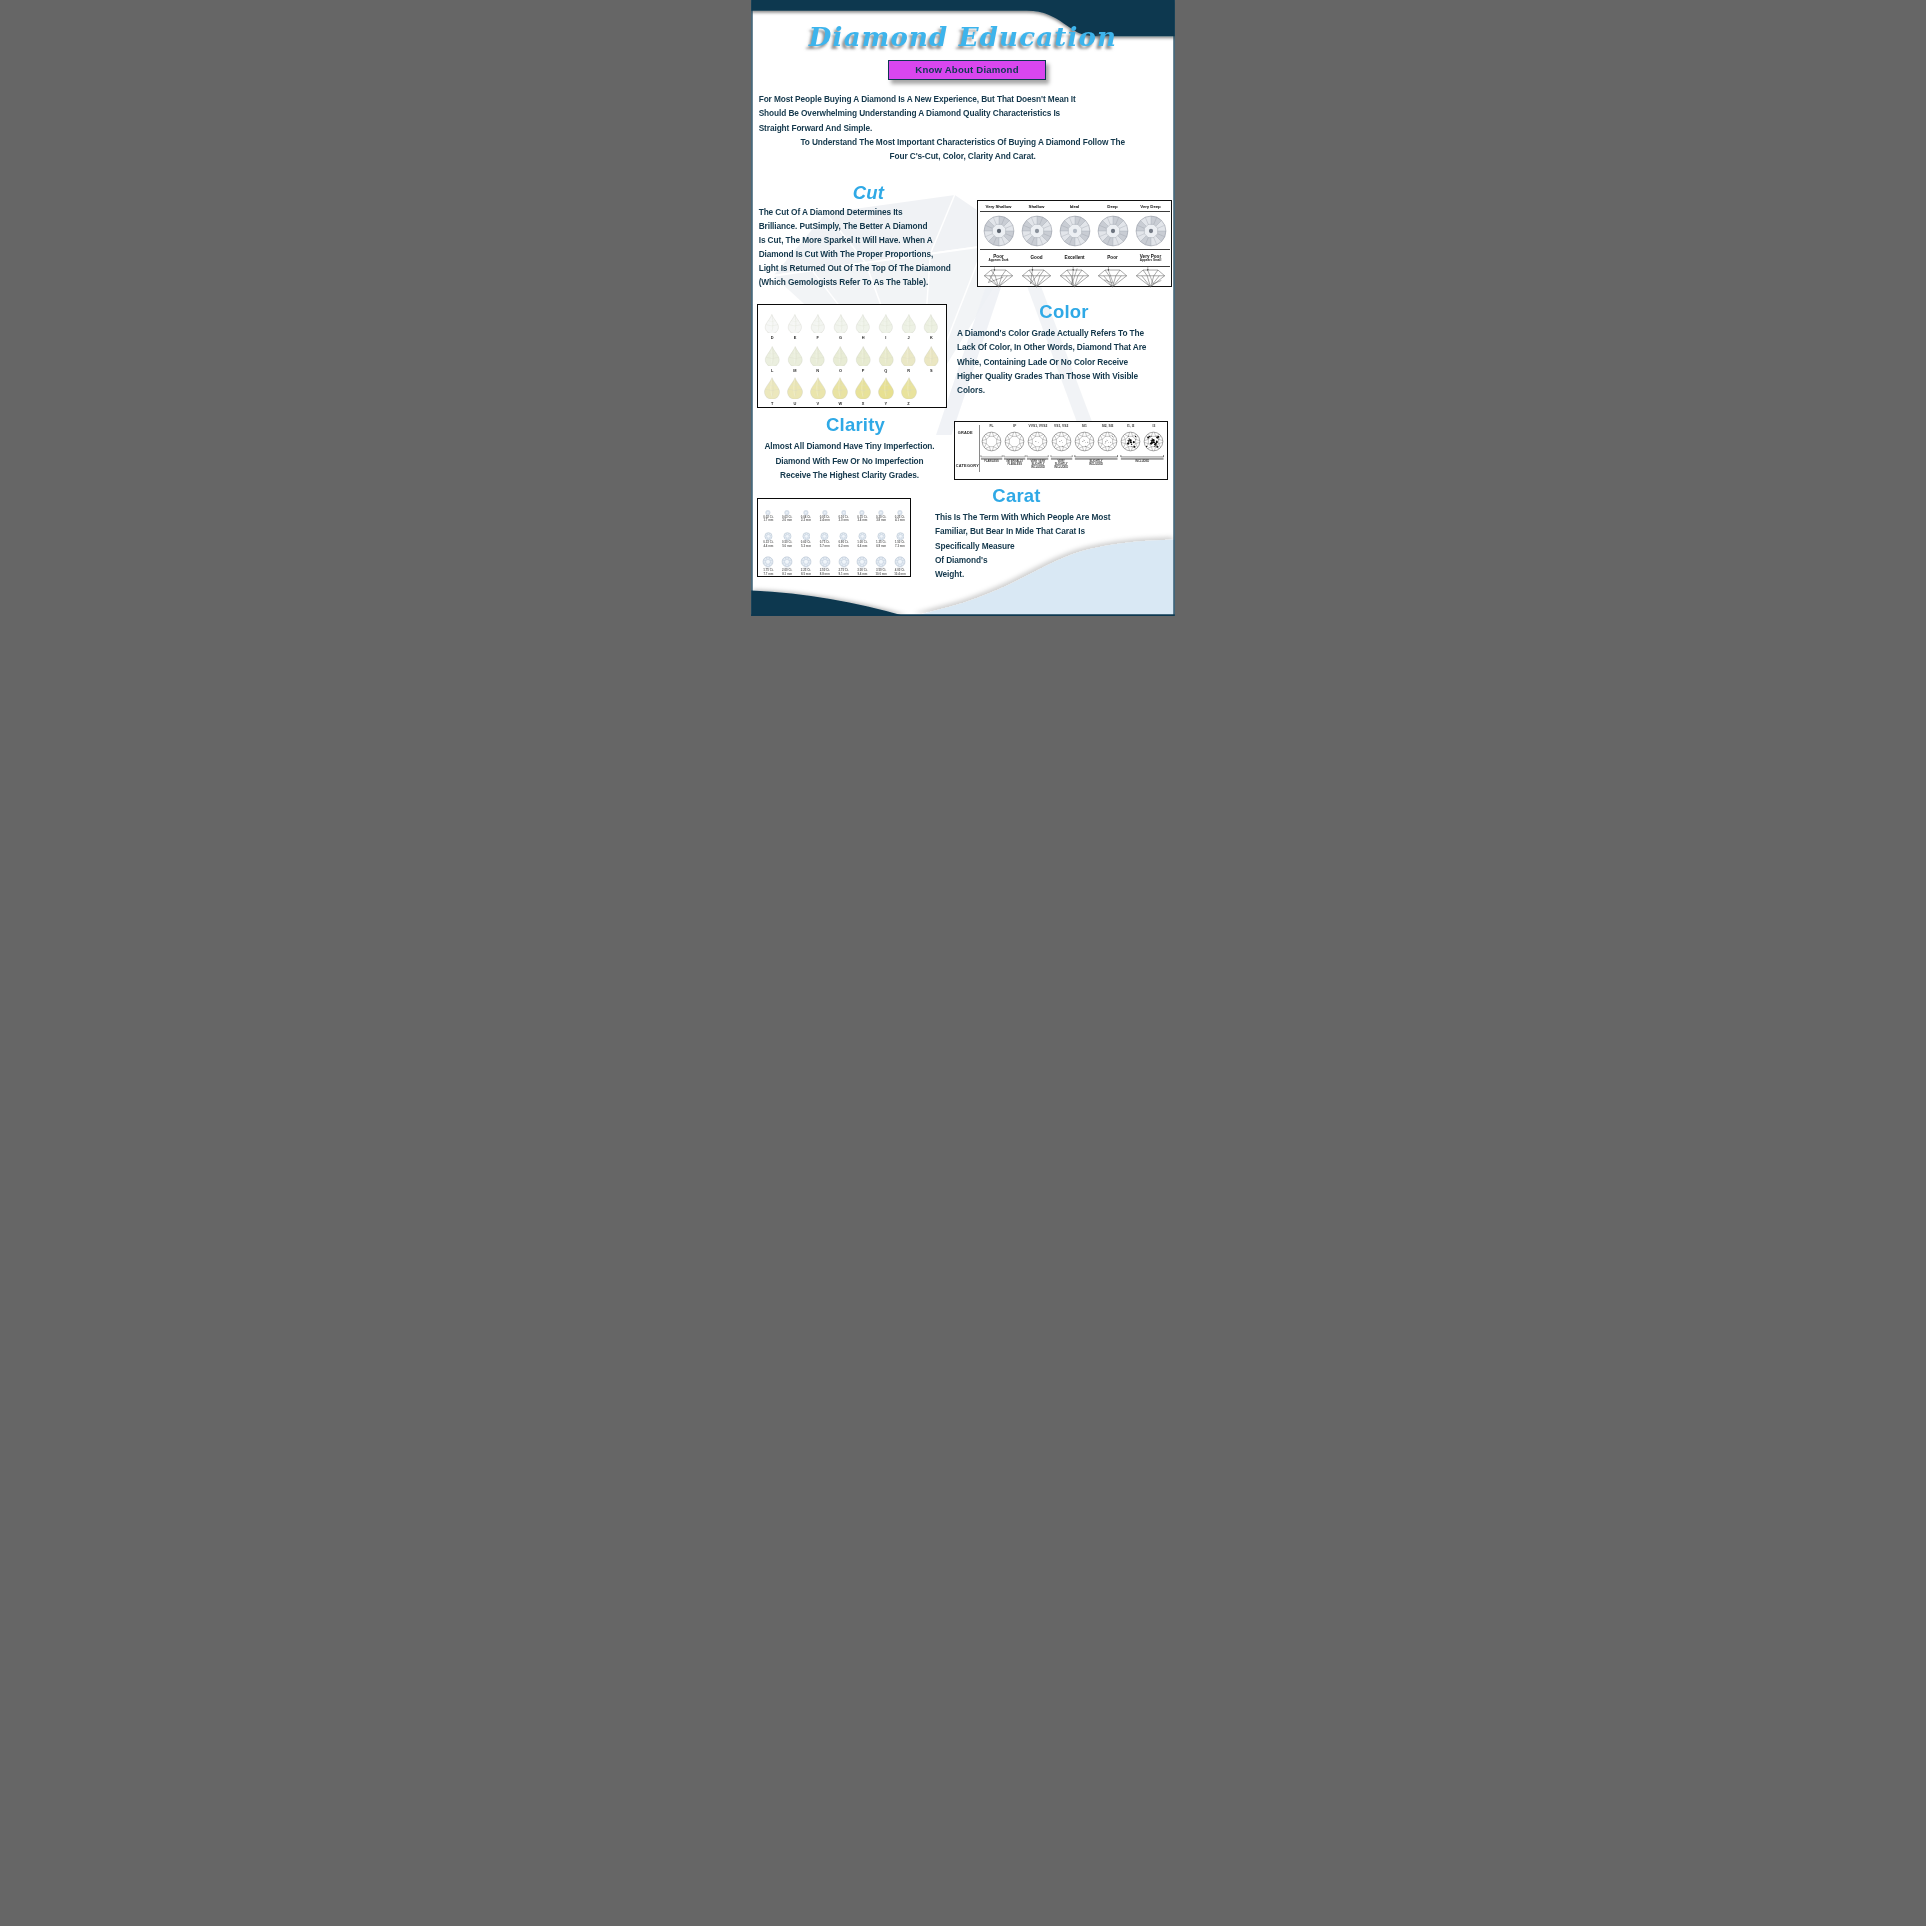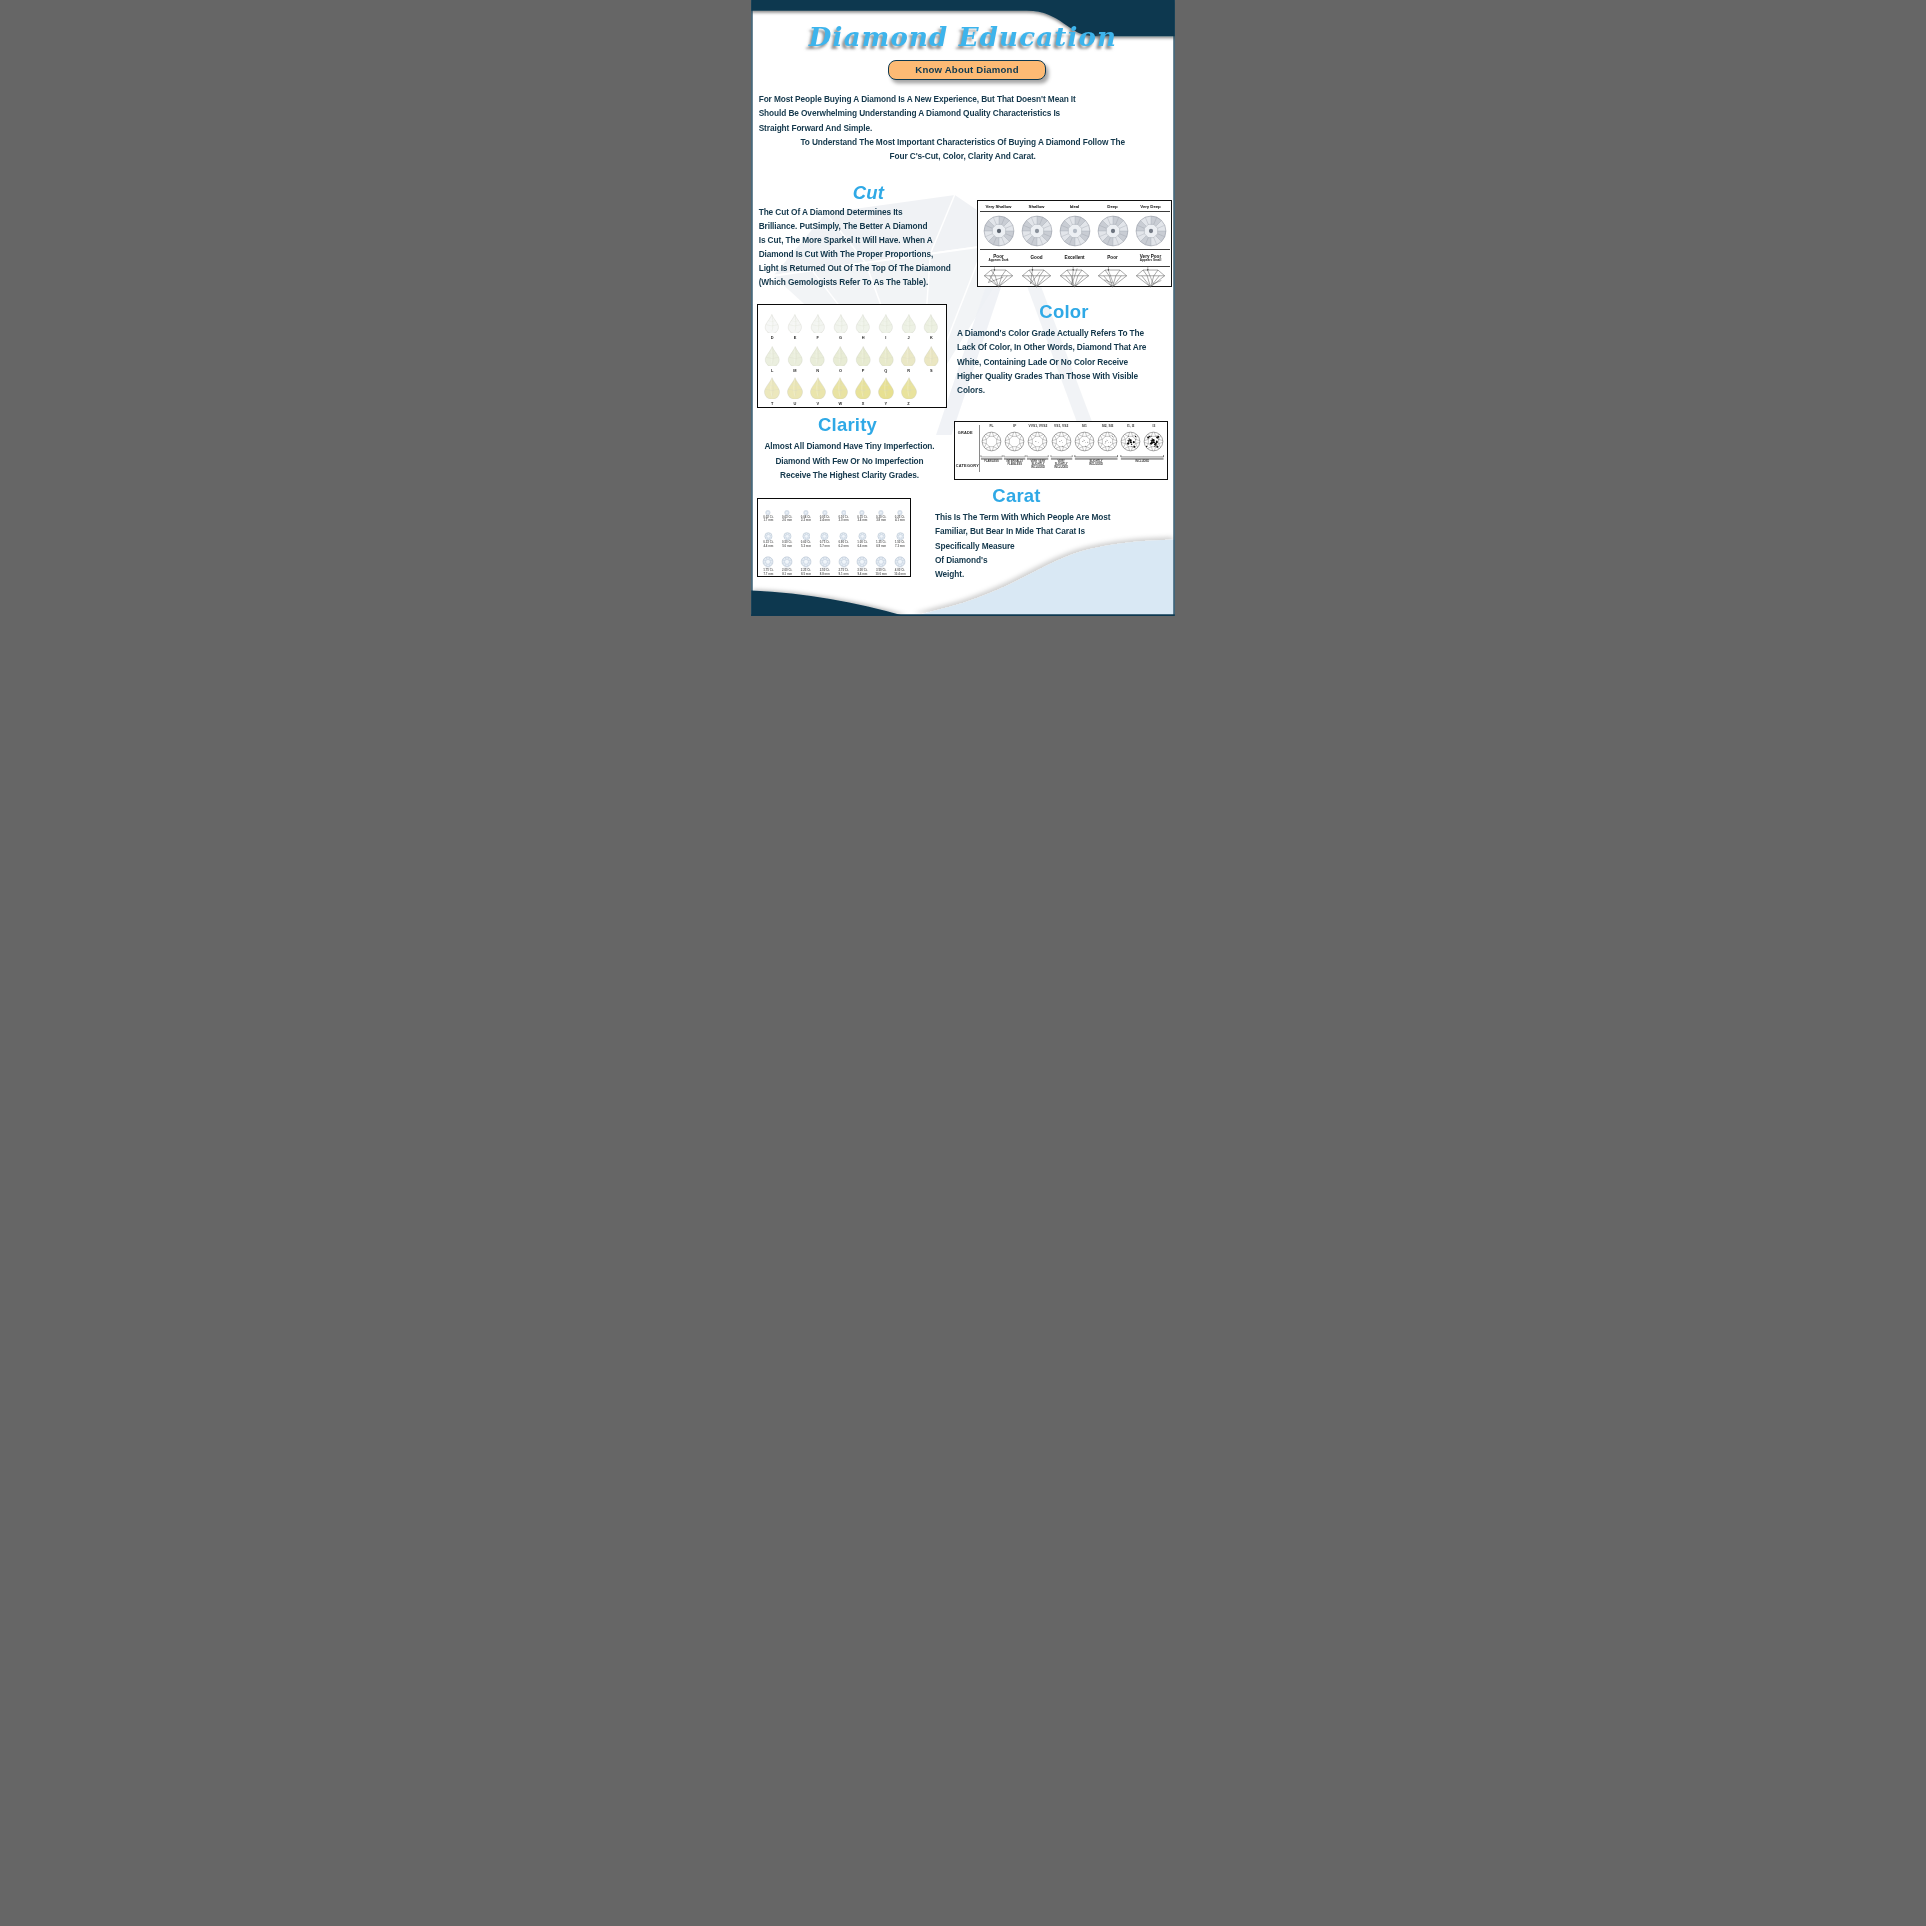--- a/index.html
+++ b/index.html
@@ -7,35 +7,35 @@
   }
   html,body{margin:0;padding:0;background:#666;}
   .page{position:relative;width:424px;height:616px;background:#ffffff;margin:0 auto;
         overflow:hidden;font-family:"Liberation Sans",sans-serif;}
   svg.bg{position:absolute;left:0;top:0;z-index:0;}
   .title{margin:0;position:absolute;z-index:2;left:0;top:22.3px;width:100%;text-align:center;
          font-family:"DejaVu Serif",serif;font-style:italic;font-weight:bold;
          font-size:26px;letter-spacing:1.2px;color:var(--titleblue);
          text-shadow:-2.3px 3.1px 2.7px rgba(110,110,110,.75);}
   .pill{position:absolute;z-index:2;left:137px;top:60px;width:156px;height:17.7px;
-        border:1.3px solid var(--navy);border-radius:8px;background:#fdba74;
+        border:1.3px solid var(--navy);border-radius:0;background:#d946ef;
         display:flex;align-items:center;justify-content:center;
         font-size:9.6px;font-weight:bold;color:var(--navy);letter-spacing:0.2px;
         box-shadow:2.7px 3.5px 3.9px rgba(0,0,0,.35);cursor:pointer;}
   .para{position:absolute;z-index:2;color:var(--ink);font-weight:bold;font-size:8.3px;
         white-space:pre-line;letter-spacing:-0.1px;line-height:14.3px;}
   .heading{position:absolute;z-index:2;margin:0;color:var(--accent);font-weight:bold;
            font-size:18.5px;text-align:center;letter-spacing:0.2px;}
   .intro1{left:7.7px;top:92px;width:408px;}
   .intro2{left:7.7px;top:135px;width:408px;text-align:center;}
   .cut-h{left:0;width:235px;top:182px;font-style:italic;}
   .cut-p{left:7.7px;top:205px;width:218px;line-height:14px;}
   .color-h{left:206px;width:214px;top:301px;}
   .color-p{left:206px;top:326px;width:216px;line-height:14.3px;}
-  .clarity-h{left:0;width:193px;top:414px;}
+  .clarity-h{left:0;width:193px;top:414px;padding-left:8px;}
   .clarity-p{left:0;top:439px;width:197px;text-align:center;line-height:14.6px;}
   .carat-h{left:169px;width:193px;top:485px;}
   .carat-p{left:184px;top:510px;width:220px;}
   figure.chart{position:absolute;z-index:2;margin:0;background:#fff;}
   
   .cutchart{left:226px;top:200px;width:195px;height:87px;border:0.8px solid #111;
             box-sizing:border-box;padding:0.8px 1.5px;}
   .cc-row{display:flex;}
   .cc-cell{flex:0 0 20%;display:flex;flex-direction:column;align-items:center;justify-content:center;text-align:center;}
   .cc-head{height:9.2px;}

